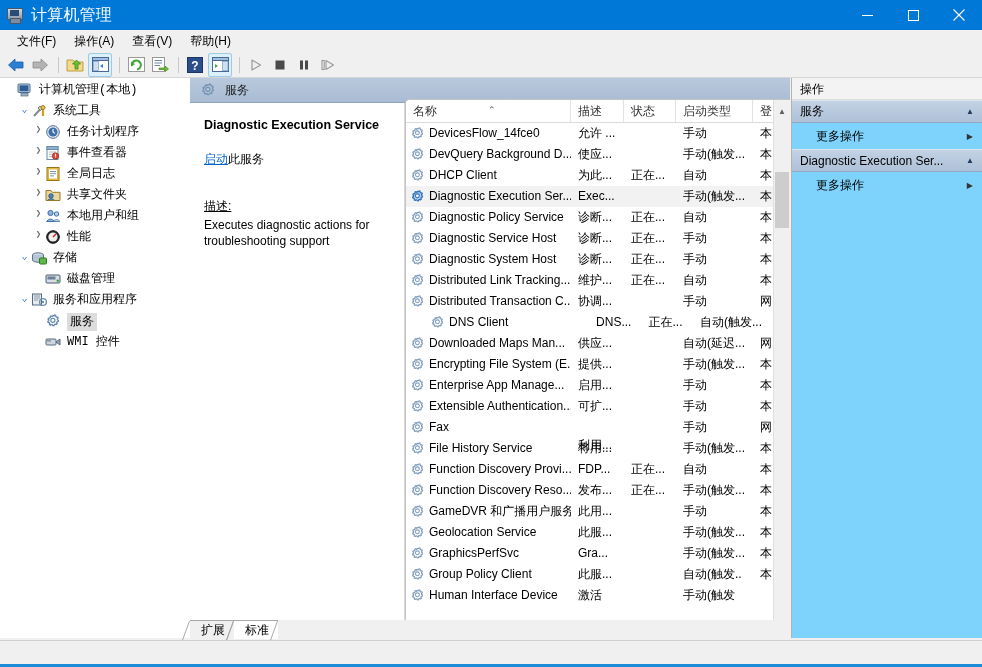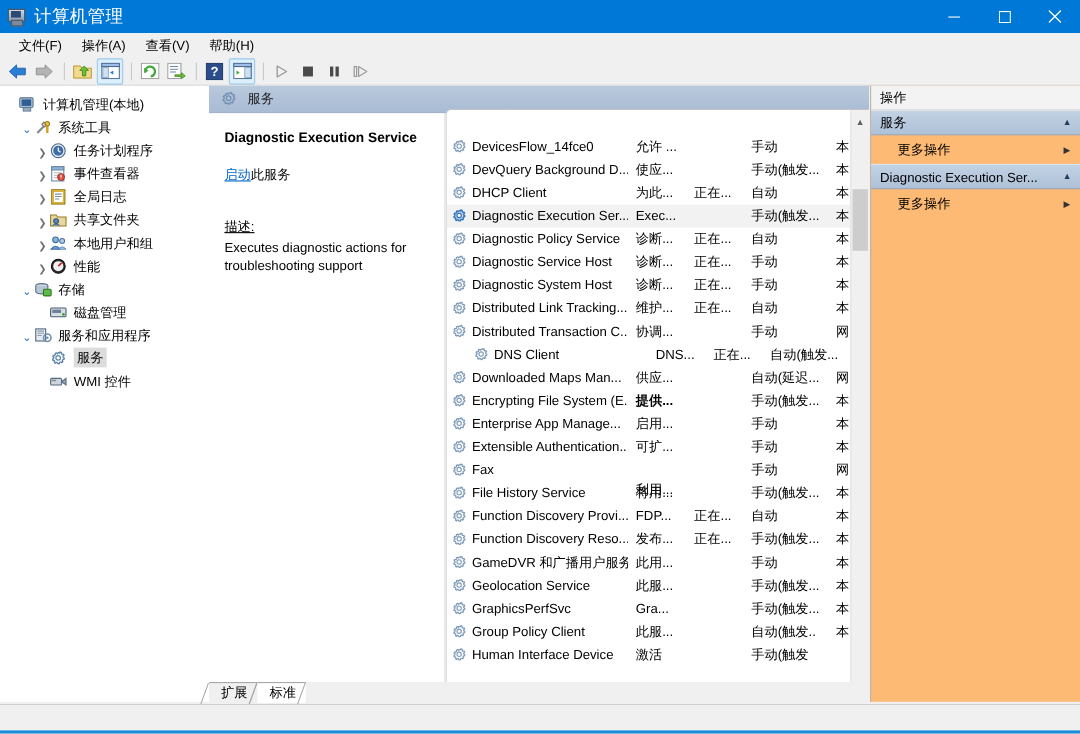--- a/index.html
+++ b/index.html
@@ -61,21 +61,21 @@
   .tb.framed { border:1px solid #9ec9e8; background:#dbeffc; border-radius:2px; }
   .tbsep { width:1px; height:16px; background:#c8c8c8; margin:0 5px; }
   .tb svg { display:block; }
 
   
   .pane-left {
     position:absolute; left:0; top:78px; width:190px; height:560px;
     background:#fff; border-right:1px solid #b4b4b4; overflow:hidden;
   }
   .tree { padding-top:4px; }
-  .tnode { display:flex; align-items:flex-end; height:21px; font-size:12px; white-space:nowrap; }
+  .tnode { display:flex; align-items:flex-start; height:21px; font-size:12px; white-space:nowrap;font-family:Liberation Mono, monospace; }
   .tnode .chev { width:13px; text-align:center; color:#707070; font-size:9px; flex:none; }
   .tnode .chev.down { color:#2a6ebb; font-size:10px; }
   .tnode .tico { width:18px; height:16px; margin-right:4px; flex:none; position:relative; }
   .tnode .tlabel { line-height:16px; }
   .tnode.sel .tlabel { background:#dcdcdc; padding:1px 3px; }
 
   
   .pane-center {
     position:absolute; left:190px; top:78px; width:600px; height:560px;
     background:#fff; box-sizing:border-box;
@@ -147,21 +147,21 @@
   }
   .hscroll .hleft {
     position:absolute; left:0; top:0; width:16px; height:16px;
     display:flex; align-items:center; justify-content:center; font-size:9px; color:#404040;
   }
   .hscroll .hthumb { position:absolute; top:1px; height:14px; background:#cdcdcd; }
 
   
   .pane-right {
     position:absolute; left:791px; top:78px; width:191px; height:560px;
-    background:#fdba74; border-left:1px solid #b4b4b4; box-sizing:border-box;
+    background:#7dd3fc; border-left:1px solid #b4b4b4; box-sizing:border-box;
   }
   .act-title {
     height:22px; background:#f3f3f3; border-bottom:1px solid #dcdcdc;
     font-size:12px; line-height:22px; padding-left:8px; box-sizing:border-box;
   }
   .act-group {
     height:23px; background:linear-gradient(#c3d2e4,#aec1d8);
     border-bottom:1px solid #93a8c2; border-top:1px solid #dbe5f0;
     display:flex; align-items:center; justify-content:space-between;
     padding:0 8px 0 8px; box-sizing:border-box; font-size:12px;
@@ -472,20 +472,27 @@
     <div class="detail">
       <div class="svcname">Diagnostic Execution Service</div>
       <div class="startline">
         <a>启动</a><span>此服务</span>
       </div>
       <div class="desclabel">描述:</div>
       <div class="desctext">Executes diagnostic actions for troubleshooting support</div>
     </div>
 
     <div class="listwrap">
+      <div class="lv-head" id="lv-head">
+          <div class="lv-col" style="width: 165px;"><span>名称</span><span class="sortmark">⌃</span></div>
+          <div class="lv-col" style="width: 53px;"><span>描述</span></div>
+          <div class="lv-col" style="width: 52px;"><span>状态</span></div>
+          <div class="lv-col" style="width: 77px;"><span>启动类型</span></div>
+          <div class="lv-col" style="width: 21px;"><span>登</span></div>
+        </div>
       <div class="lv-body" id="lv-body">
           <div class="lv-row">
             <div class="lv-cell name" style="width: 165px;">
               <span class="svcicon"><svg width="15" height="15" viewBox="0 0 16 16">
                   <path d="M8 2.6 L9.1 2.9 L9.7 1.9 L10.9 2.5 L10.7 3.6 L11.6 4.3 L12.7 4 L13.2 5.2 L12.3 5.9 L12.4 7 L13.4 7.4 L13.2 8.7 L12.1 8.8 L11.6 9.8 L12.2 10.7 L11.3 11.6 L10.3 11.1 L9.3 11.5 L9.1 12.6 L7.8 12.7 L7.4 11.7 L6.3 11.5 L5.5 12.3 L4.4 11.6 L4.8 10.6 L4.2 9.7 L3.1 9.7 L2.8 8.4 L3.8 7.9 L3.9 6.8 L3 6.2 L3.5 5 L4.6 5.2 L5.4 4.4 L5.2 3.3 L6.4 2.8 L7.1 3.7 Z" fill="none" stroke="#7f9cba" stroke-width="1.2" stroke-linejoin="round"></path>
                   <circle cx="7.9" cy="7.3" r="2.1" fill="#fff" stroke="#7f9cba" stroke-width="1.1"></circle>
                 </svg></span>
               <span>DevicesFlow_14fce0</span>
             </div>
             <div class="lv-cell" style="width: 53px;">允许 ...</div>
@@ -624,21 +631,21 @@
             <div class="lv-cell" style="width: 21px;">网</div>
           </div>
           <div class="lv-row">
             <div class="lv-cell name" style="width: 165px;">
               <span class="svcicon"><svg width="15" height="15" viewBox="0 0 16 16">
                   <path d="M8 2.6 L9.1 2.9 L9.7 1.9 L10.9 2.5 L10.7 3.6 L11.6 4.3 L12.7 4 L13.2 5.2 L12.3 5.9 L12.4 7 L13.4 7.4 L13.2 8.7 L12.1 8.8 L11.6 9.8 L12.2 10.7 L11.3 11.6 L10.3 11.1 L9.3 11.5 L9.1 12.6 L7.8 12.7 L7.4 11.7 L6.3 11.5 L5.5 12.3 L4.4 11.6 L4.8 10.6 L4.2 9.7 L3.1 9.7 L2.8 8.4 L3.8 7.9 L3.9 6.8 L3 6.2 L3.5 5 L4.6 5.2 L5.4 4.4 L5.2 3.3 L6.4 2.8 L7.1 3.7 Z" fill="none" stroke="#7f9cba" stroke-width="1.2" stroke-linejoin="round"></path>
                   <circle cx="7.9" cy="7.3" r="2.1" fill="#fff" stroke="#7f9cba" stroke-width="1.1"></circle>
                 </svg></span>
               <span>Encrypting File System (E...</span>
             </div>
-            <div class="lv-cell" style="width: 53px; font-weight: bold;">提供...</div>
+            <div class="lv-cell" style="width: 53px;">提供...</div>
             <div class="lv-cell" style="width: 52px;"></div>
             <div class="lv-cell" style="width: 77px;">手动(触发...</div>
             <div class="lv-cell" style="width: 21px;">本</div>
           </div>
           <div class="lv-row">
             <div class="lv-cell name" style="width: 165px;">
               <span class="svcicon"><svg width="15" height="15" viewBox="0 0 16 16">
                   <path d="M8 2.6 L9.1 2.9 L9.7 1.9 L10.9 2.5 L10.7 3.6 L11.6 4.3 L12.7 4 L13.2 5.2 L12.3 5.9 L12.4 7 L13.4 7.4 L13.2 8.7 L12.1 8.8 L11.6 9.8 L12.2 10.7 L11.3 11.6 L10.3 11.1 L9.3 11.5 L9.1 12.6 L7.8 12.7 L7.4 11.7 L6.3 11.5 L5.5 12.3 L4.4 11.6 L4.8 10.6 L4.2 9.7 L3.1 9.7 L2.8 8.4 L3.8 7.9 L3.9 6.8 L3 6.2 L3.5 5 L4.6 5.2 L5.4 4.4 L5.2 3.3 L6.4 2.8 L7.1 3.7 Z" fill="none" stroke="#7f9cba" stroke-width="1.2" stroke-linejoin="round"></path>
                   <circle cx="7.9" cy="7.3" r="2.1" fill="#fff" stroke="#7f9cba" stroke-width="1.1"></circle>
                 </svg></span>

